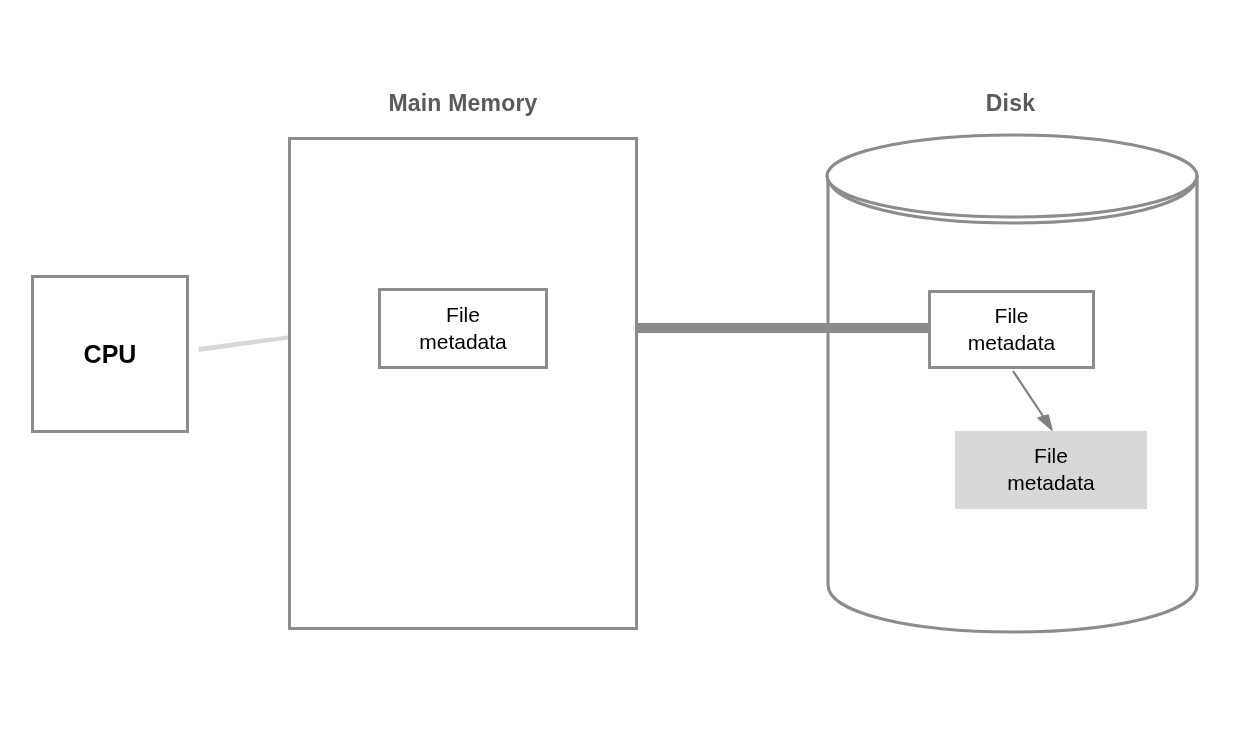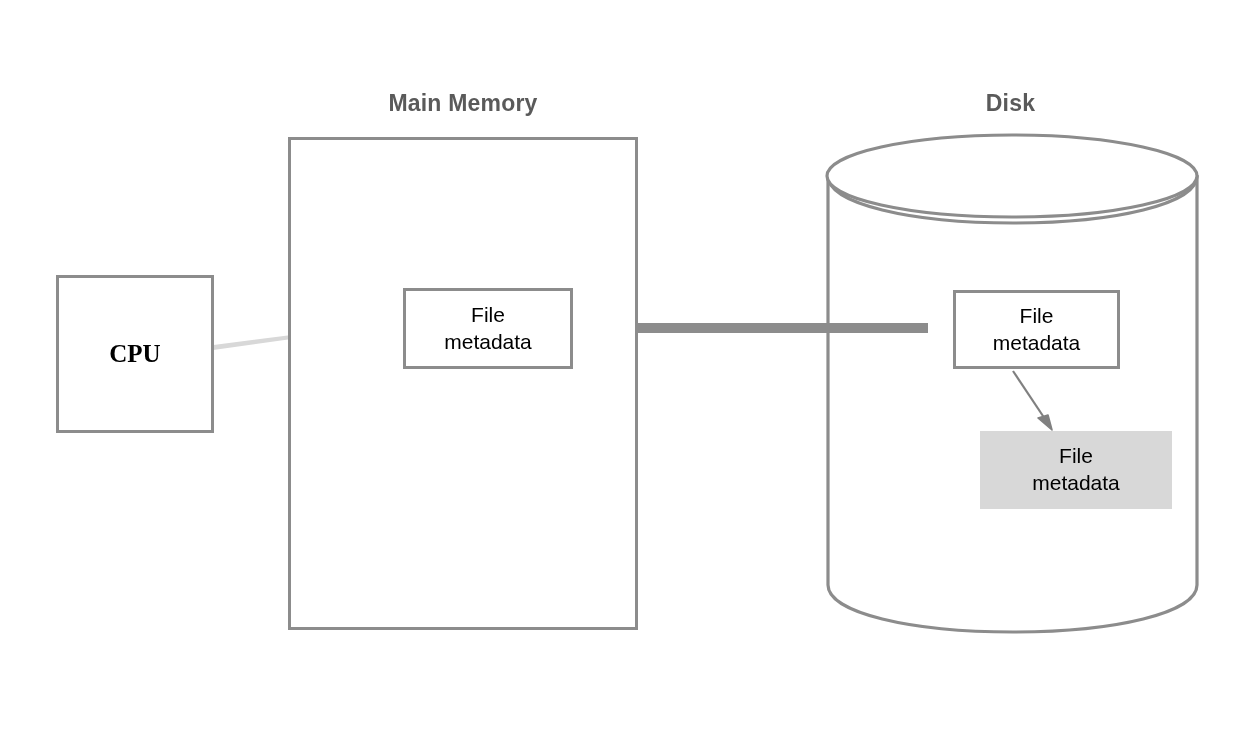--- a/index.html
+++ b/index.html
@@ -47,21 +47,20 @@
   .box {
     position: absolute;
     box-sizing: border-box;
     display: flex;
     flex-direction: column;
     align-items: center;
     justify-content: center;
     text-align: left;
     color: #000000;
     line-height: 1.28;
-    margin-left: 25px;
   }
   .box-outline {
     border: 3px solid #8c8c8c;
     background: #ffffff;
   }
 
   #memory-frame {
     left: 288px;
     top: 137px;
     width: 350px;
@@ -72,21 +71,20 @@
     position: absolute;
   }
 
   #cpu-box {
     left: 31px;
     top: 275px;
     width: 158px;
     height: 158px;
     font-size: 25px;
     font-weight: bold;
-    font-family: Liberation Serif, serif;
   }
 
   #mem-metadata-box {
     left: 378px;
     top: 288px;
     width: 170px;
     height: 81px;
     font-size: 21px;
     z-index: 5;
   }

